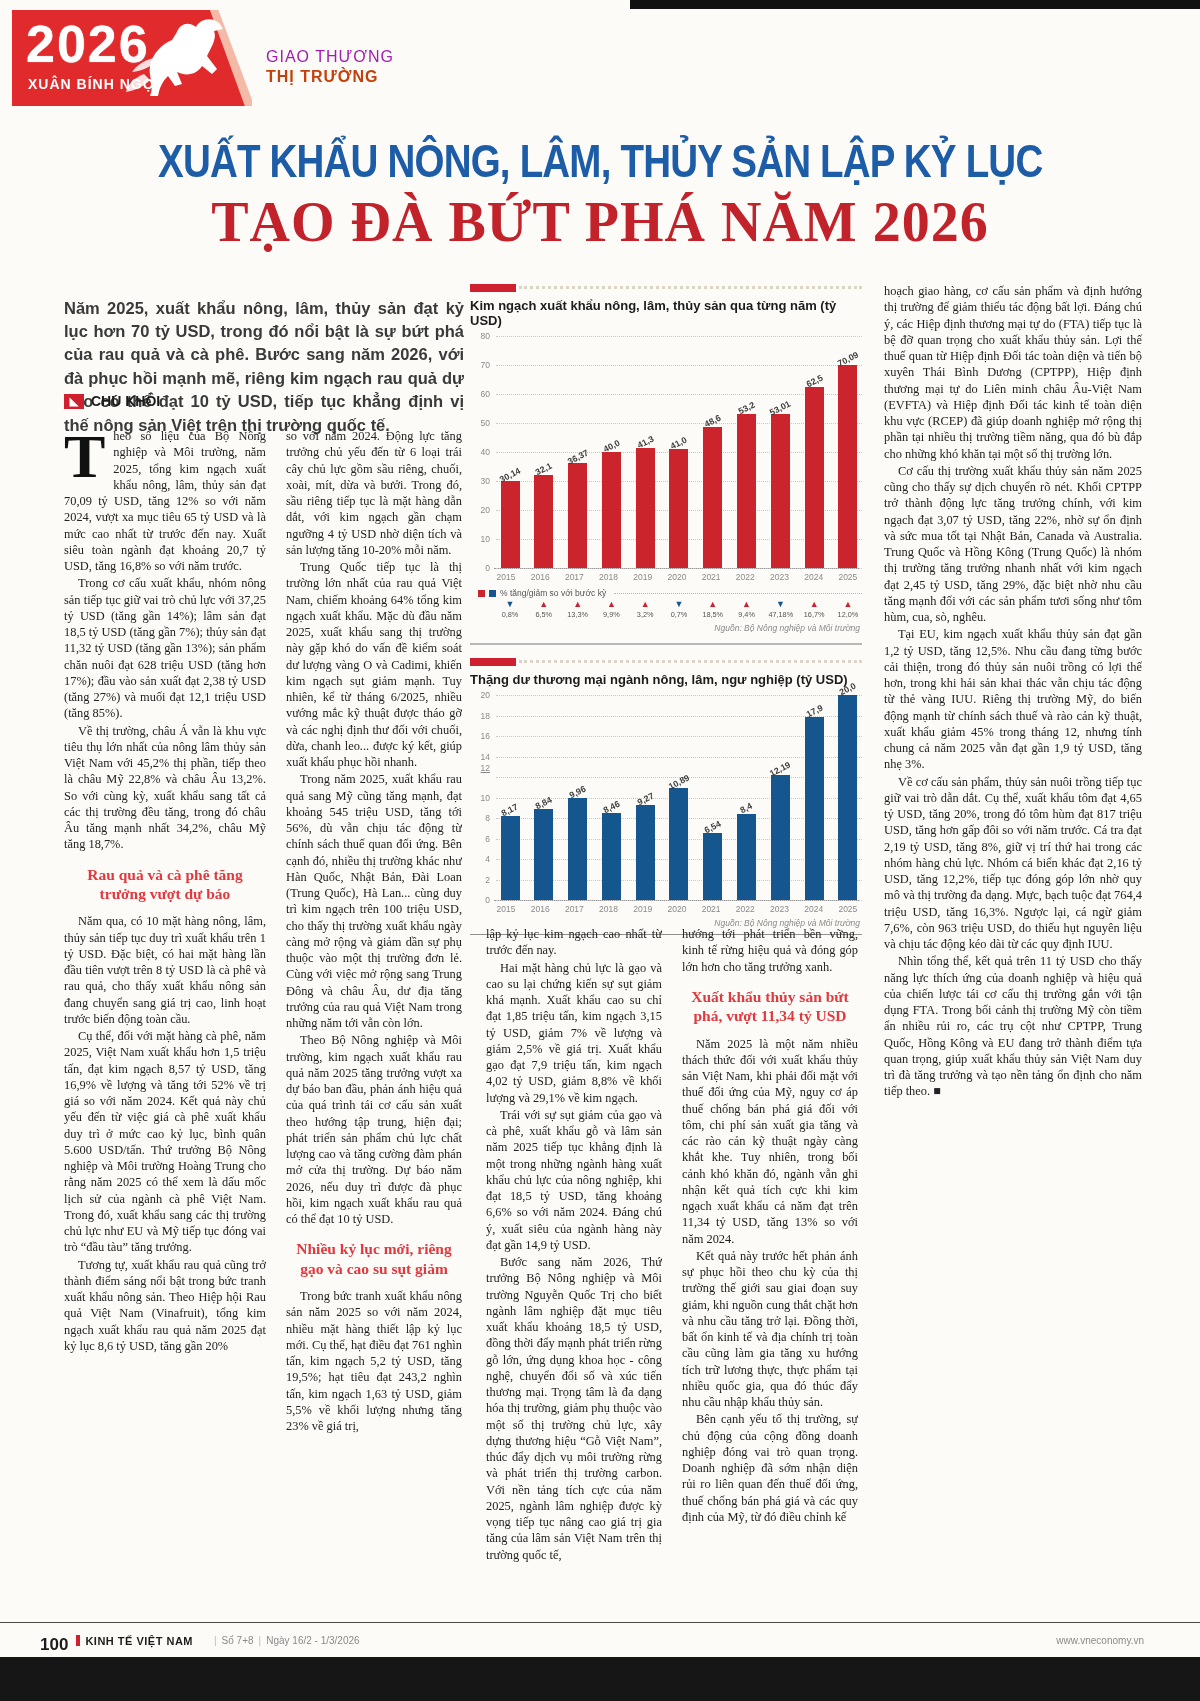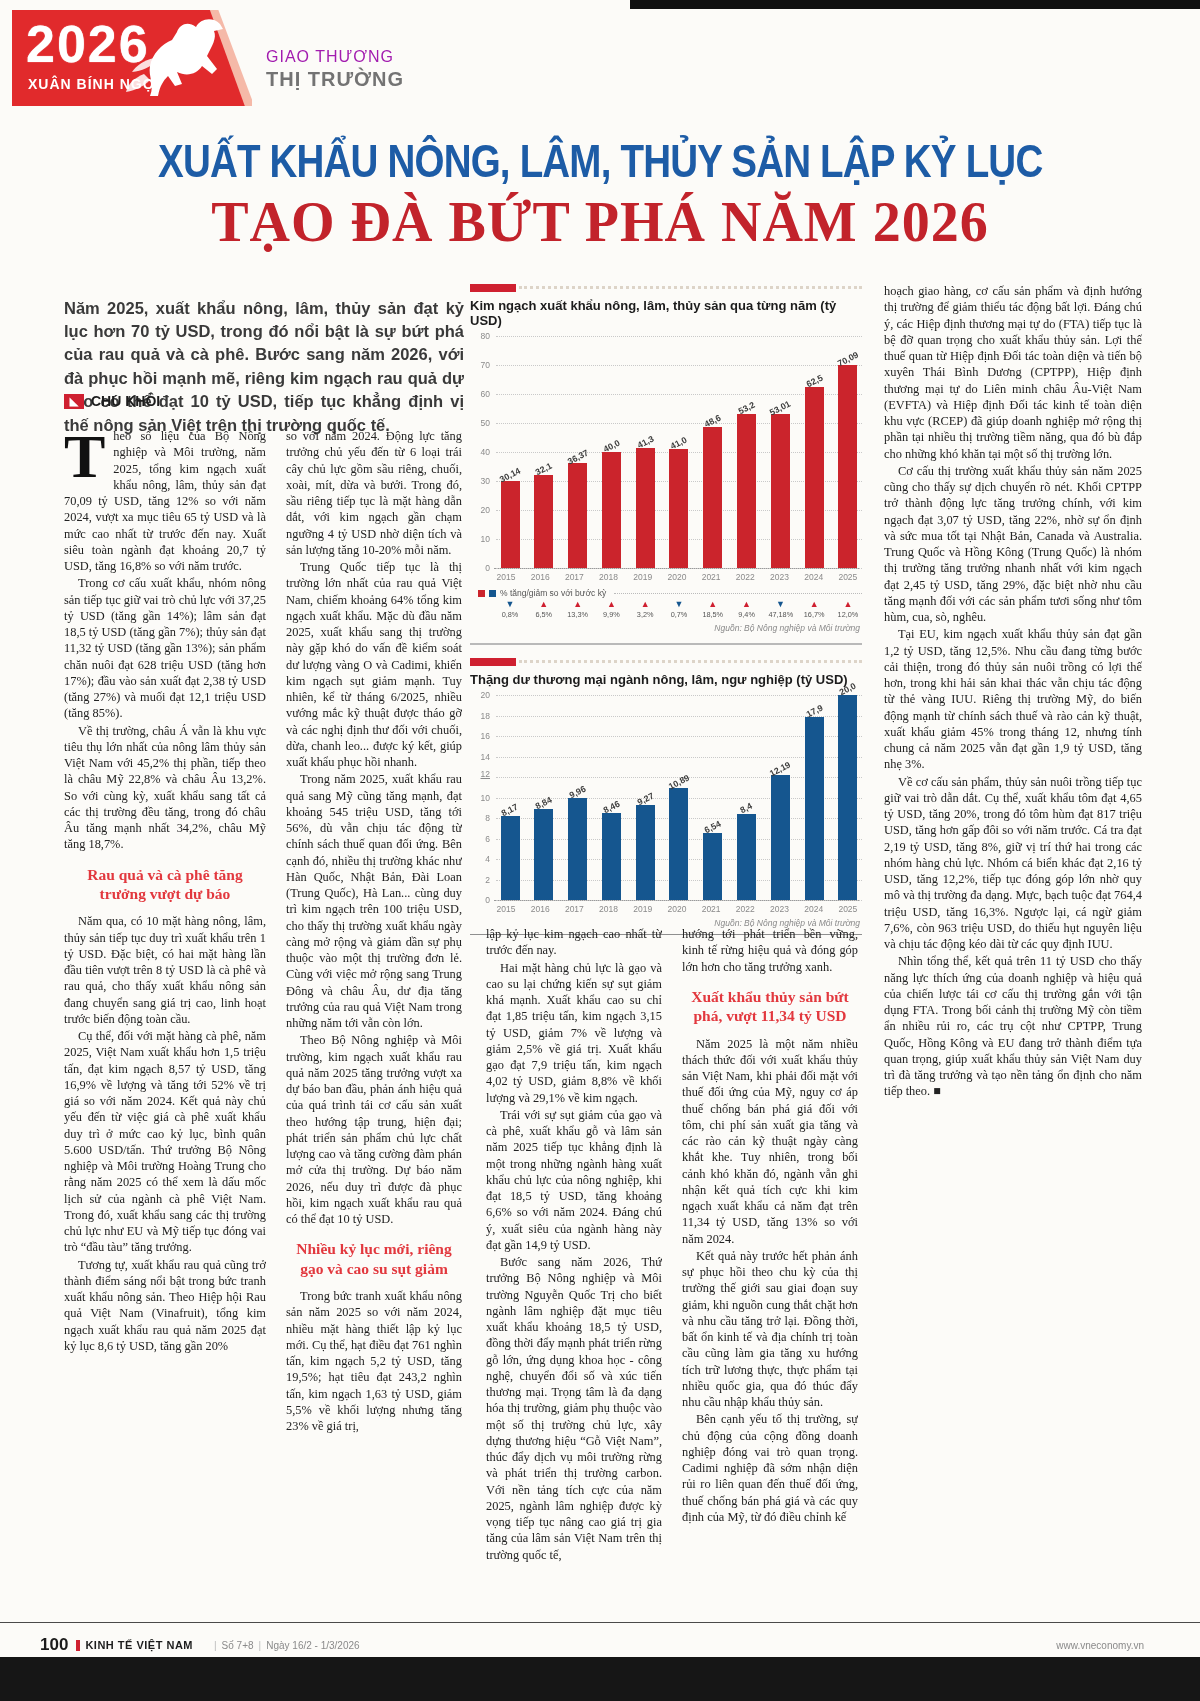--- a/index.html
+++ b/index.html
@@ -18,21 +18,21 @@
   .logo .slab{position:absolute;left:0;top:0;width:97%;height:100%;background:#e12a2c;
       clip-path:polygon(0 0,85% 0,100% 100%,0 100%);}
   .logo-year{position:absolute;left:14px;top:8px;font-family:"Liberation Sans",sans-serif;
       font-weight:bold;font-size:52px;line-height:1;color:#fff;letter-spacing:2px;
       text-shadow:0 0 1px #fff;}
   .logo-sub{position:absolute;left:16px;top:66px;font-family:"Liberation Sans",sans-serif;
       font-weight:bold;font-size:14px;color:#fff;letter-spacing:1px;}
   .horse{position:absolute;right:18px;top:4px;width:110px;height:88px;}
   .section-block{position:absolute;left:266px;top:48px;font-family:"Liberation Sans",sans-serif;}
   .sec1{font-size:16px;color:#a21caf;letter-spacing:1px;}
-  .sec2{font-size:20px;color:#737373;font-weight:bold;letter-spacing:1px;margin-top:2px;}
+  .sec2{font-size:16px;color:#c2410c;font-weight:bold;letter-spacing:1px;margin-top:2px;}
 
   
   .h1{position:absolute;left:60px;top:133px;width:1080px;text-align:center;
       font-family:"Liberation Sans",sans-serif;font-weight:bold;font-size:47px;
       color:#1d5ca6;white-space:nowrap;}
   .h1 span{display:inline-block;transform:scaleX(.82);transform-origin:center;letter-spacing:-1px;}
   .h2{position:absolute;left:60px;top:190px;width:1080px;text-align:center;
       font-family:"Liberation Serif",serif;font-weight:bold;font-size:56px;color:#c2232b;
       letter-spacing:1px;}
 
@@ -86,21 +86,21 @@
   .arr{font-size:9px;line-height:1;}
   .arr.up{color:#cf2030;}
   .arr.down{color:#15568f;}
   .pcttext{font-size:7.3px;color:#555;margin-top:1px;}
   .source{text-align:right;font-size:8.5px;color:#8a8a8a;font-style:italic;margin:4px 2px 0 0;}
   .chart-div{border:none;border-top:2px solid #b9b9b9;margin:10px 0 12px 0;}
 
   
   .footer{position:absolute;left:0;top:1622px;width:1200px;border-top:1.5px solid #4a4a4a;
       font-family:"Liberation Sans",sans-serif;}
-  .footer-inner{display:flex;align-items:center;padding:12px 56px 0 40px;}
+  .footer-inner{display:flex;align-items:flex-start;padding:12px 56px 0 40px;}
   .pageno{font-weight:bold;font-size:17px;color:#1c1c1c;margin-right:8px;}
   .redtick{width:4px;height:11px;background:#cf2030;margin-right:5px;}
   .mag{font-weight:bold;font-size:11px;color:#1c1c1c;margin-right:16px;letter-spacing:.5px;}
   .foot-gray{font-size:10px;color:#8a8a8a;}
   .foot-sep{color:#bbb;margin:0 5px;font-size:10px;}
   .website{margin-left:auto;font-size:10px;color:#8a8a8a;}
 </style>
 </head>
 <body>
 
@@ -309,21 +309,21 @@
           <div class="ylab" data-interactable="false" style="top: 179.5px;">2</div>
           <div class="grid" data-interactable="false" style="top: 164px;"></div>
           <div class="ylab" data-interactable="false" style="top: 159px;">4</div>
           <div class="grid" data-interactable="false" style="top: 143.5px;"></div>
           <div class="ylab" data-interactable="false" style="top: 138.5px;">6</div>
           <div class="grid" data-interactable="false" style="top: 123px;"></div>
           <div class="ylab" data-interactable="false" style="top: 118px;">8</div>
           <div class="grid" data-interactable="false" style="top: 102.5px;"></div>
           <div class="ylab" data-interactable="false" style="top: 97.5px;">10</div>
           <div class="grid" data-interactable="false" style="top: 82px;"></div>
-          <div class="ylab" data-interactable="false" style="top: 74px; text-decoration: underline;">12</div>
+          <div class="ylab" data-interactable="false" style="top: 68px; text-decoration: underline;">12</div>
           <div class="grid" data-interactable="false" style="top: 61.5px;"></div>
           <div class="ylab" data-interactable="false" style="top: 56.5px;">14</div>
           <div class="grid" data-interactable="false" style="top: 41px;"></div>
           <div class="ylab" data-interactable="false" style="top: 36px;">16</div>
           <div class="grid" data-interactable="false" style="top: 20.5px;"></div>
           <div class="ylab" data-interactable="false" style="top: 15.5px;">18</div>
           <div class="grid" data-interactable="false" style="top: 0px;"></div>
           <div class="ylab" data-interactable="false" style="top: -5px;">20</div>
           <div class="bars">
             <div class="barwrap" data-interactable="false">
@@ -394,21 +394,21 @@
     <p class="ind" data-interactable="false">Hai mặt hàng chủ lực là gạo và cao su lại chứng kiến sự sụt giảm khá mạnh. Xuất khẩu cao su chỉ đạt 1,85 triệu tấn, kim ngạch 3,15 tỷ USD, giảm 7% về lượng và giảm 2,5% về giá trị. Xuất khẩu gạo đạt 7,9 triệu tấn, kim ngạch 4,02 tỷ USD, giảm 8,8% về khối lượng và 29,1% về kim ngạch.</p>
     <p class="ind" data-interactable="false">Trái với sự sụt giảm của gạo và cà phê, xuất khẩu gỗ và lâm sản năm 2025 tiếp tục khẳng định là một trong những ngành hàng xuất khẩu chủ lực của nông nghiệp, khi đạt 18,5 tỷ USD, tăng khoảng 6,6% so với năm 2024. Đáng chú ý, xuất siêu của ngành hàng này đạt gần 14,9 tỷ USD.</p>
     <p class="ind" data-interactable="false">Bước sang năm 2026, Thứ trưởng Bộ Nông nghiệp và Môi trường Nguyễn Quốc Trị cho biết ngành lâm nghiệp đặt mục tiêu xuất khẩu khoảng 18,5 tỷ USD, đồng thời đẩy mạnh phát triển rừng gỗ lớn, ứng dụng khoa học - công nghệ, chuyển đổi số và xúc tiến thương mại. Trọng tâm là đa dạng hóa thị trường, giảm phụ thuộc vào một số thị trường chủ lực, xây dựng thương hiệu “Gỗ Việt Nam”, thúc đẩy dịch vụ môi trường rừng và phát triển thị trường carbon. Với nền tảng tích cực của năm 2025, ngành lâm nghiệp được kỳ vọng tiếp tục nâng cao giá trị gia tăng của lâm sản Việt Nam trên thị trường quốc tế,</p>
   </section>
 
   <section class="col col4" data-interactable="false">
     <p data-interactable="false">hướng tới phát triển bền vững, kinh tế rừng hiệu quả và đóng góp lớn hơn cho tăng trưởng xanh.</p>
     <h3 class="subhead" data-interactable="false">Xuất khẩu thủy sản bứt phá, vượt 11,34 tỷ USD</h3>
     <p class="ind" data-interactable="false">Năm 2025 là một năm nhiều thách thức đối với xuất khẩu thủy sản Việt Nam, khi phải đối mặt với thuế đối ứng của Mỹ, nguy cơ áp thuế chống bán phá giá đối với tôm, chi phí sản xuất gia tăng và các rào cản kỹ thuật ngày càng khắt khe. Tuy nhiên, trong bối cảnh khó khăn đó, ngành vẫn ghi nhận kết quả tích cực khi kim ngạch xuất khẩu cả năm đạt trên 11,34 tỷ USD, tăng 13% so với năm 2024.</p>
     <p class="ind" data-interactable="false">Kết quả này trước hết phản ánh sự phục hồi theo chu kỳ của thị trường thế giới sau giai đoạn suy giảm, khi nguồn cung thắt chặt hơn và nhu cầu tăng trở lại. Đồng thời, bất ổn kinh tế và địa chính trị toàn cầu cũng làm gia tăng xu hướng tích trữ lương thực, thực phẩm tại nhiều quốc gia, qua đó thúc đẩy nhu cầu nhập khẩu thủy sản.</p>
-    <p class="ind" data-interactable="false">Bên cạnh yếu tố thị trường, sự chủ động của cộng đồng doanh nghiệp đóng vai trò quan trọng. Cadimi nghiệp đã sớm nhận diện rủi ro liên quan đến thuế đối ứng, thuế chống bán phá giá và các quy định của Mỹ, từ đó điều chỉnh kế</p>
+    <p class="ind" data-interactable="false">Bên cạnh yếu tố thị trường, sự chủ động của cộng đồng doanh nghiệp đóng vai trò quan trọng. Doanh nghiệp đã sớm nhận diện rủi ro liên quan đến thuế đối ứng, thuế chống bán phá giá và các quy định của Mỹ, từ đó điều chỉnh kế</p>
   </section>
 
   <section class="col col5" data-interactable="false">
     <p data-interactable="false">hoạch giao hàng, cơ cấu sản phẩm và định hướng thị trường để giảm thiểu tác động bất lợi. Đáng chú ý, các Hiệp định thương mại tự do (FTA) tiếp tục là bệ đỡ quan trọng cho xuất khẩu thủy sản. Lợi thế thuế quan từ Hiệp định Đối tác toàn diện và tiến bộ xuyên Thái Bình Dương (CPTPP), Hiệp định thương mại tự do Liên minh châu Âu-Việt Nam (EVFTA) và Hiệp định Đối tác kinh tế toàn diện khu vực (RCEP) đã giúp doanh nghiệp mở rộng thị phần tại nhiều thị trường tiềm năng, qua đó bù đắp cho những khó khăn tại một số thị trường lớn.</p>
     <p class="ind" data-interactable="false">Cơ cấu thị trường xuất khẩu thủy sản năm 2025 cũng cho thấy sự dịch chuyển rõ nét. Khối CPTPP trở thành động lực tăng trưởng chính, với kim ngạch đạt 3,07 tỷ USD, tăng 22%, nhờ sự ổn định và sức mua tốt tại Nhật Bản, Canada và Australia. Trung Quốc và Hồng Kông (Trung Quốc) là nhóm thị trường tăng trưởng nhanh nhất với kim ngạch đạt 2,45 tỷ USD, tăng 29%, đặc biệt nhờ nhu cầu tăng mạnh đối với các sản phẩm tươi sống như tôm hùm, cua, sò, nghêu.</p>
     <p class="ind" data-interactable="false">Tại EU, kim ngạch xuất khẩu thủy sản đạt gần 1,2 tỷ USD, tăng 12,5%. Nhu cầu đang từng bước cải thiện, trong đó thủy sản nuôi trồng có lợi thế hơn, trong khi hải sản khai thác vẫn chịu tác động từ thẻ vàng IUU. Riêng thị trường Mỹ, do biến động mạnh từ chính sách thuế và rào cản kỹ thuật, xuất khẩu giảm 45% trong tháng 12, nhưng tính chung cả năm 2025 vẫn đạt gần 1,9 tỷ USD, tăng nhẹ 3%.</p>
     <p class="ind" data-interactable="false">Về cơ cấu sản phẩm, thủy sản nuôi trồng tiếp tục giữ vai trò dẫn dắt. Cụ thể, xuất khẩu tôm đạt 4,65 tỷ USD, tăng 20%, trong đó tôm hùm đạt 817 triệu USD, tăng hơn gấp đôi so với năm trước. Cá tra đạt 2,19 tỷ USD, tăng 8%, giữ vị trí thứ hai trong các nhóm hàng chủ lực. Nhóm cá biển khác đạt 2,16 tỷ USD, tăng 12,2%, tiếp tục đóng góp lớn nhờ quy mô và thị trường đa dạng. Mực, bạch tuộc đạt 764,4 triệu USD, tăng 16,3%. Ngược lại, cá ngừ giảm 7,6%, còn 963 triệu USD, do thiếu hụt nguyên liệu và chịu tác động kéo dài từ các quy định IUU.</p>
     <p class="ind" data-interactable="false">Nhìn tổng thể, kết quả trên 11 tỷ USD cho thấy năng lực thích ứng của doanh nghiệp và hiệu quả của chiến lược tái cơ cấu thị trường gắn với tận dụng FTA. Trong bối cảnh thị trường Mỹ còn tiềm ẩn nhiều rủi ro, các trụ cột như CPTPP, Trung Quốc, Hồng Kông và EU đang trở thành điểm tựa quan trọng, giúp xuất khẩu thủy sản Việt Nam duy trì đà tăng trưởng và tạo nền tảng ổn định cho năm tiếp theo. ■</p>
   </section>
 

